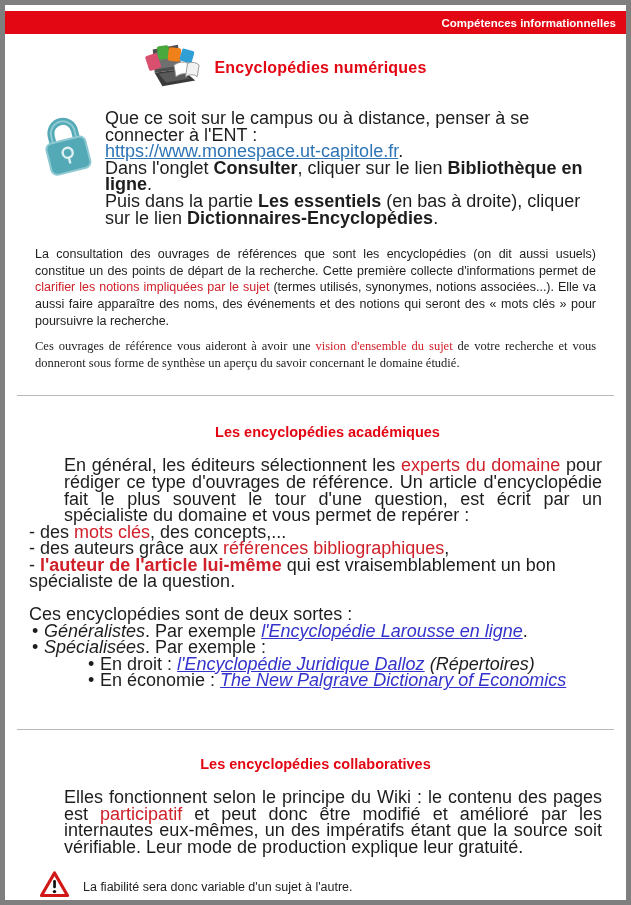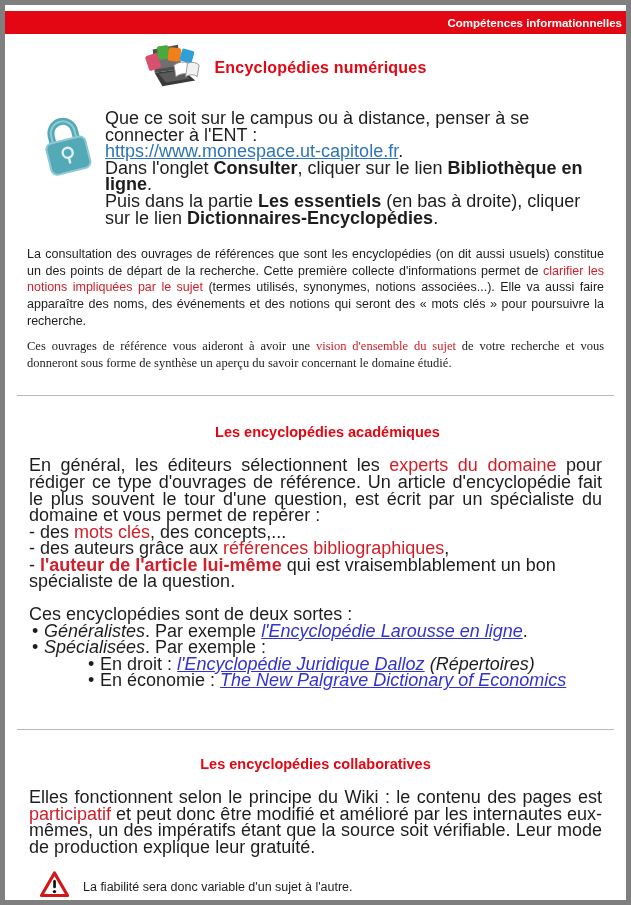--- a/index.html
+++ b/index.html
@@ -9,43 +9,43 @@
     --elink-blue:#3333cc;
     --lock-teal:#54a9b6;
     --footer-gray:#b3b3b3;
     --ink:#1d1d1d;
   }
   *{box-sizing:border-box;}
   html,body{margin:0;padding:0;}
   body{width:631px;height:905px;background:#8a8a8a;font-family:"Liberation Sans",sans-serif;}
   .frame{width:631px;height:905px;border:5px solid #7f7f7f;background:#fff;display:flex;flex-direction:column;overflow:hidden;position:relative;}
 
-  .red-banner{margin-top:6px;height:23px;background:var(--accent);color:#fff;font-size:11.5px;font-weight:bold;display:flex;align-items:center;justify-content:flex-end;padding-right:4px;flex:0 0 auto;}
+  .red-banner{margin-top:6px;height:23px;background:var(--accent);color:#fff;font-size:11.5px;font-weight:bold;display:flex;align-items:center;justify-content:flex-end;padding-right:10px;flex:0 0 auto;}
 
   .title-row{margin-top:8px;display:flex;align-items:center;justify-content:center;gap:12px;transform:translateX(-30px);flex:0 0 auto;}
   .page-title{color:var(--accent);font-weight:bold;font-size:16px;letter-spacing:.2px;}
 
   .ent-row{display:flex;align-items:flex-start;gap:10px;margin:16px 26px 0 32px;}
   .ent-text{font-size:12.5px;line-height:16.5px;color:var(--ink);}
 
-  .para{margin:0 22px;font-size:12.5px;line-height:16.6px;color:var(--ink);text-align:justify;}
+  .para{margin:0 30px;font-size:12.5px;line-height:16.6px;color:var(--ink);text-align:justify;}
   .p1{margin-top:20px;}
   .p2{margin-top:9px;font-family:Liberation Serif, serif;}
 
   .divider{border:none;border-top:1px solid #b9b9b9;margin:0 12px;width:auto;}
   .div1{margin-top:24px;}
   .div2{margin-top:40px;}
 
   .section-title{text-align:center;color:var(--accent);font-weight:bold;font-size:14.5px;}
   .st1{margin-top:28px;padding-left:24px;}
   .st2{margin-top:26px;}
 
   .block{margin:17px 24px 0;}
   .line{font-size:18px;line-height:16.6px;color:var(--ink);}
-  .just{text-align:justify;}
+  .just{text-align:justify;margin-left:35px;}
   .gap{height:16px;}
 
   .bullet{position:relative;padding-left:15px;}
   .bullet::before{content:"•";position:absolute;left:3px;color:var(--ink);}
   .bullet.l2{margin-left:56px;}
 
   .seg-red{color:var(--inline-red);}
   .seg-bold{font-weight:bold;}
   .seg-redbold{color:var(--inline-red);font-weight:bold;}
   .seg-italic{font-style:italic;}

